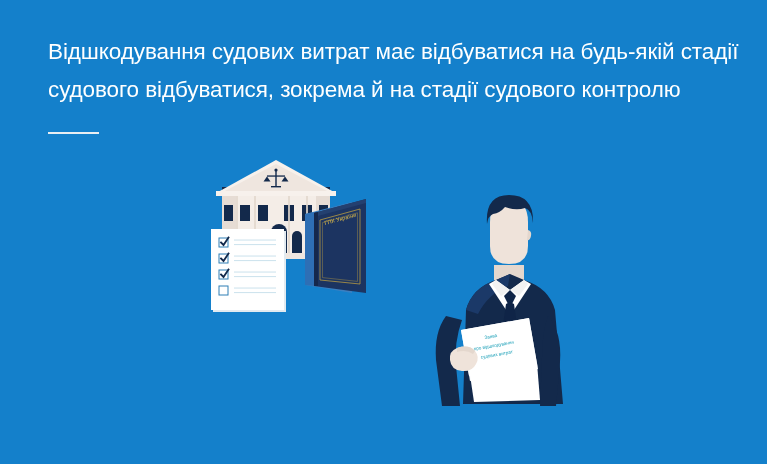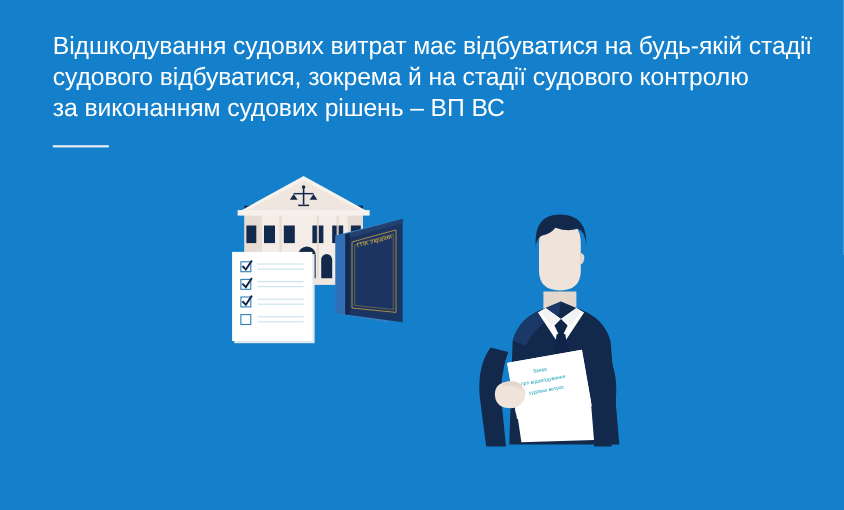--- a/index.html
+++ b/index.html
@@ -30,20 +30,21 @@
     width: 680px;
   }
   .headline-line {
     display: block;
     color: #ffffff;
     font-size: 22.5px;
     line-height: 28px;
     font-weight: 400;
     letter-spacing: -0.1px;
     white-space: nowrap;
+    margin-top: 10px;
   }
   #headline-rule {
     position: absolute;
     left: 48px;
     top: 132px;
     width: 51px;
     height: 2px;
     background: #e8eef3;
   }
 
@@ -72,21 +73,20 @@
   }
 </style>
 </head>
 <body>
 
 <div id="banner">
 
   <div id="headline-block">
     <span class="headline-line">Відшкодування судових витрат має відбуватися на будь-якій стадії</span>
     <span class="headline-line">судового відбуватися, зокрема й на стадії судового контролю</span>
-    <span class="headline-line">за виконанням судових рішень – ВП ВС</span>
   </div>
   <div id="headline-rule"></div>
 
   <div id="illustration">
     <svg width="767" height="314" viewBox="0 0 767 314" xmlns="http://www.w3.org/2000/svg">
 
       <g>
 
         <rect x="222" y="101" width="108" height="8" fill="#EFE6DF"></rect>
 

